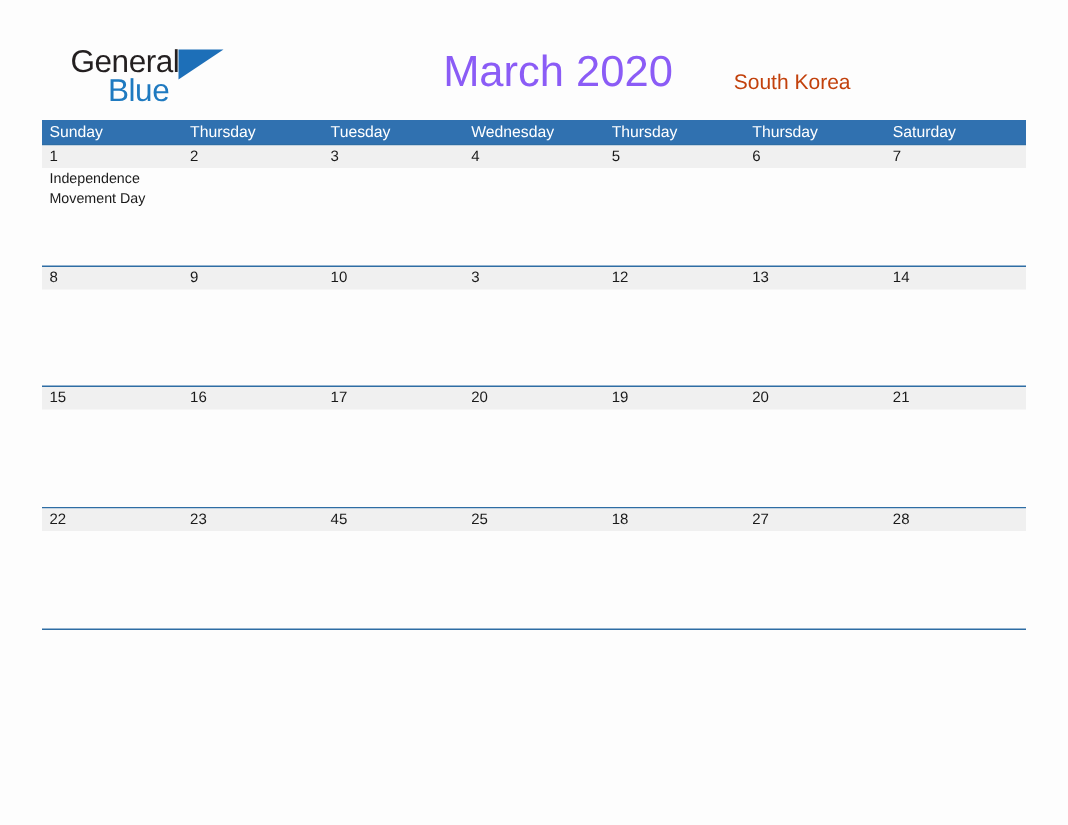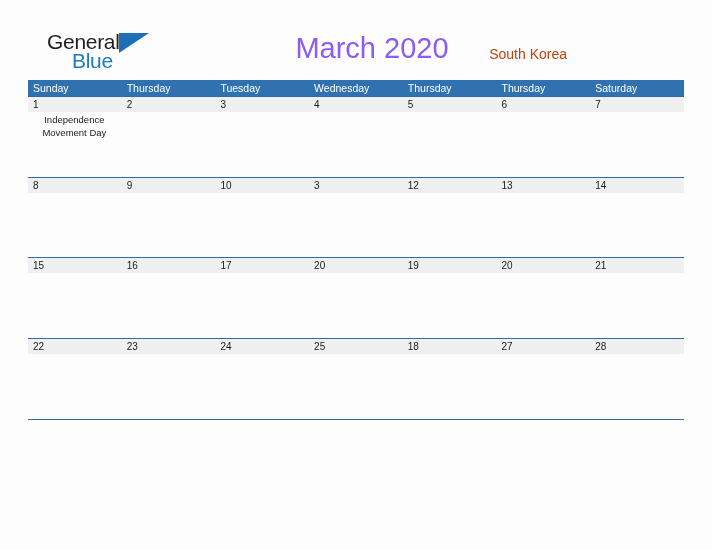--- a/index.html
+++ b/index.html
@@ -139,21 +139,20 @@
     color: #1a1a1a;
     padding-left: 5px;
     box-sizing: border-box;
     font-family: "Liberation Sans", sans-serif;
   }
 
   .events-band {
     display: flex;
     width: 656px;
     height: 65px;
-    text-align: center;
   }
   .event-cell {
     width: 93.71px;
     padding: 2px 6px 0 5px;
     box-sizing: border-box;
     font-size: 9.5px;
     line-height: 12.5px;
     color: #1a1a1a;
     font-family: "Liberation Sans", sans-serif;
     word-wrap: break-word;
@@ -250,21 +249,21 @@
         <div class="event-cell"></div>
         <div class="event-cell"></div>
         <div class="event-cell"></div>
       </div>
     </div>
 
     <div class="week">
       <div class="daynum-band">
         <div class="daynum">22</div>
         <div class="daynum">23</div>
-        <div class="daynum">24</div>
+        <div class="daynum">45</div>
         <div class="daynum">25</div>
         <div class="daynum">18</div>
         <div class="daynum">27</div>
         <div class="daynum">28</div>
       </div>
       <div class="events-band">
         <div class="event-cell"></div>
         <div class="event-cell"></div>
         <div class="event-cell"></div>
         <div class="event-cell"></div>

